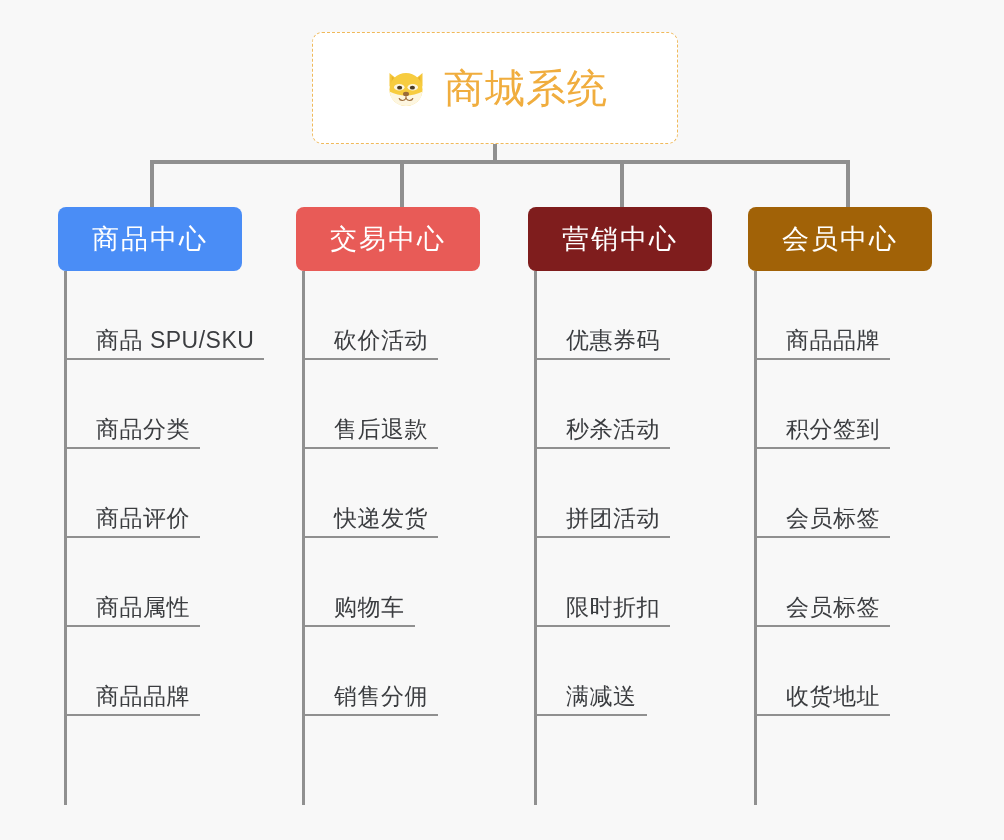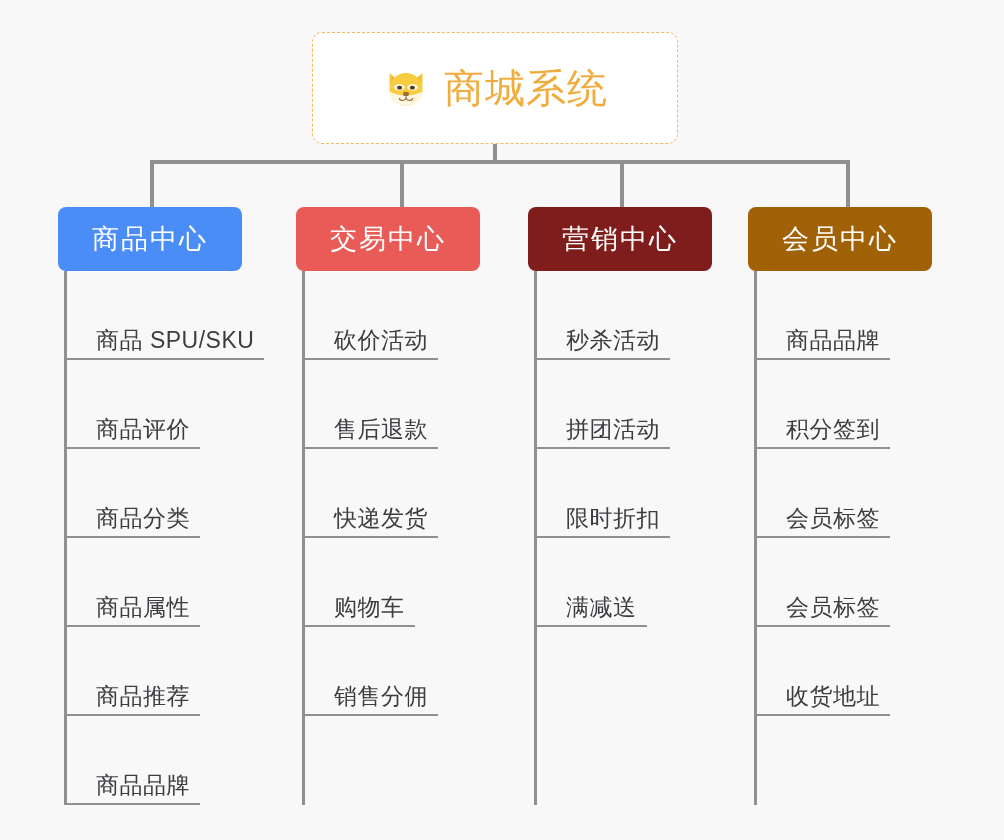--- a/index.html
+++ b/index.html
@@ -157,30 +157,27 @@
   <div class="column" style="left:58px;">
     <div class="cat-box" style="background: rgb(74, 141, 246);">
       <span>商品中心</span>
     </div>
     <div class="leaves">
       <div class="spine" style="height: 534px;"></div>
       <div class="leaf">
           <div class="leaf-inner"><span class="leaf-label">商品 SPU/SKU</span></div>
         </div>
       <div class="leaf">
+          <div class="leaf-inner"><span class="leaf-label">商品分类</span></div>
+        </div>
+      <div class="leaf">
           <div class="leaf-inner"><span class="leaf-label">商品评价</span></div>
         </div>
       <div class="leaf">
-          <div class="leaf-inner"><span class="leaf-label">商品分类</span></div>
-        </div>
-      <div class="leaf">
           <div class="leaf-inner"><span class="leaf-label">商品属性</span></div>
-        </div>
-      <div class="leaf">
-          <div class="leaf-inner"><span class="leaf-label">商品推荐</span></div>
         </div>
       <div class="leaf">
           <div class="leaf-inner"><span class="leaf-label">商品品牌</span></div>
         </div>
     </div>
   </div>
 
   <div class="column" style="left:296px;">
     <div class="cat-box" style="background: rgb(232, 91, 87);">
       <span>交易中心</span>
@@ -205,20 +202,23 @@
     </div>
   </div>
 
   <div class="column" style="left:528px;">
     <div class="cat-box" style="background: #7f1d1d;">
       <span>营销中心</span>
     </div>
     <div class="leaves">
       <div class="spine" style="height: 534px;"></div>
       <div class="leaf">
+          <div class="leaf-inner"><span class="leaf-label">优惠券码</span></div>
+        </div>
+      <div class="leaf">
           <div class="leaf-inner"><span class="leaf-label">秒杀活动</span></div>
         </div>
       <div class="leaf">
           <div class="leaf-inner"><span class="leaf-label">拼团活动</span></div>
         </div>
       <div class="leaf">
           <div class="leaf-inner"><span class="leaf-label">限时折扣</span></div>
         </div>
       <div class="leaf">
           <div class="leaf-inner"><span class="leaf-label">满减送</span></div>

